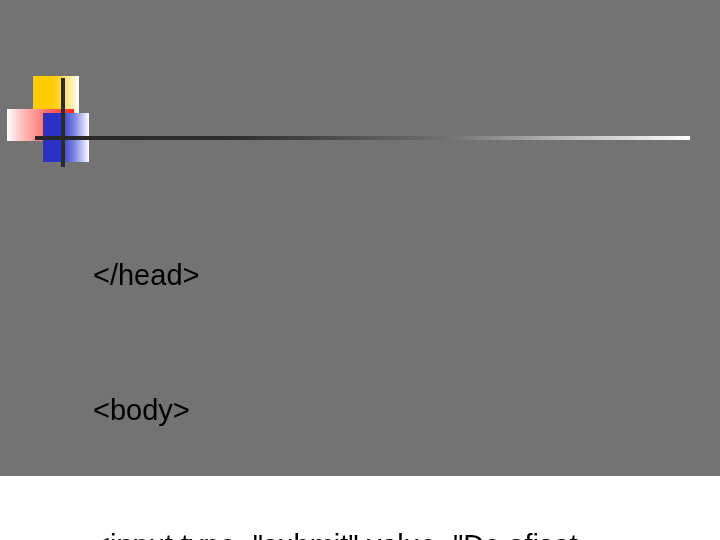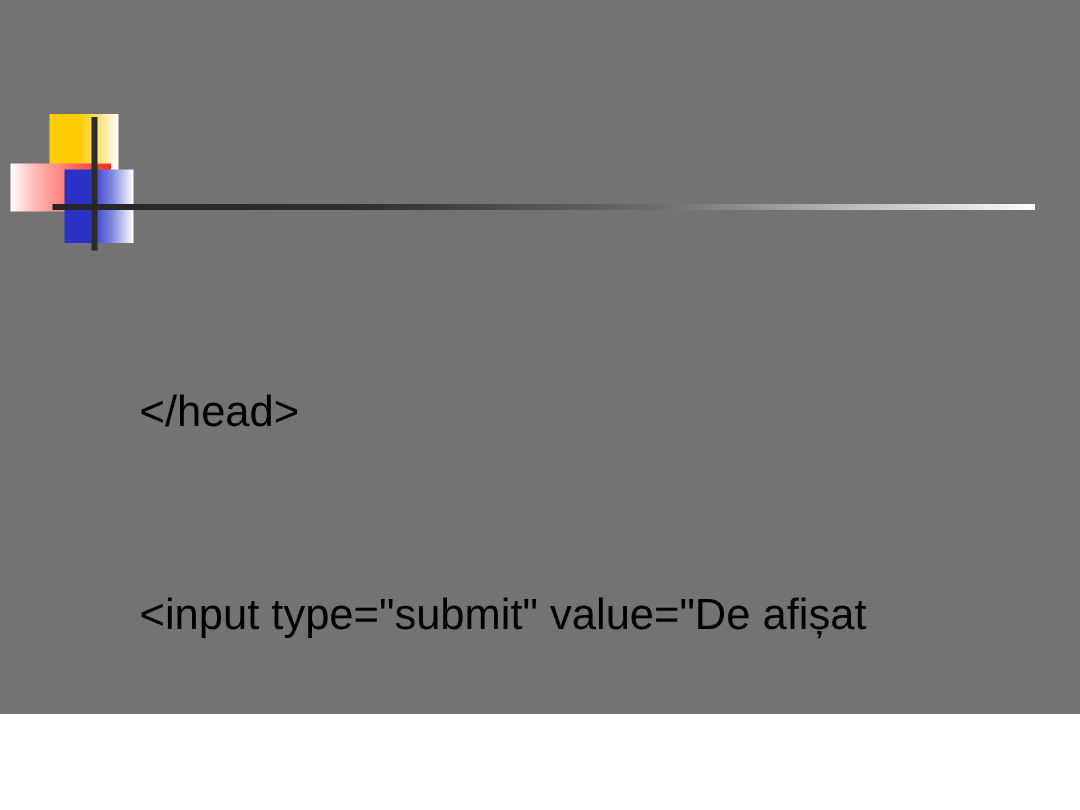--- a/index.html
+++ b/index.html
@@ -93,20 +93,21 @@
   <div class="deco">
     <div class="deco-yellow"></div>
     <div class="deco-red"></div>
     <div class="deco-blue"></div>
     <div class="deco-vline"></div>
     <div class="deco-hline"></div>
   </div>
 
   <div class="code-block">
     <div class="code-line">&lt;/head&gt;</div>
+    <div class="code-line">&lt;body&gt;</div>
     <div class="code-line">&lt;input type="submit" value="De afișat</div>
     
     
     
     
     
   </div>
 
 </div>
 

